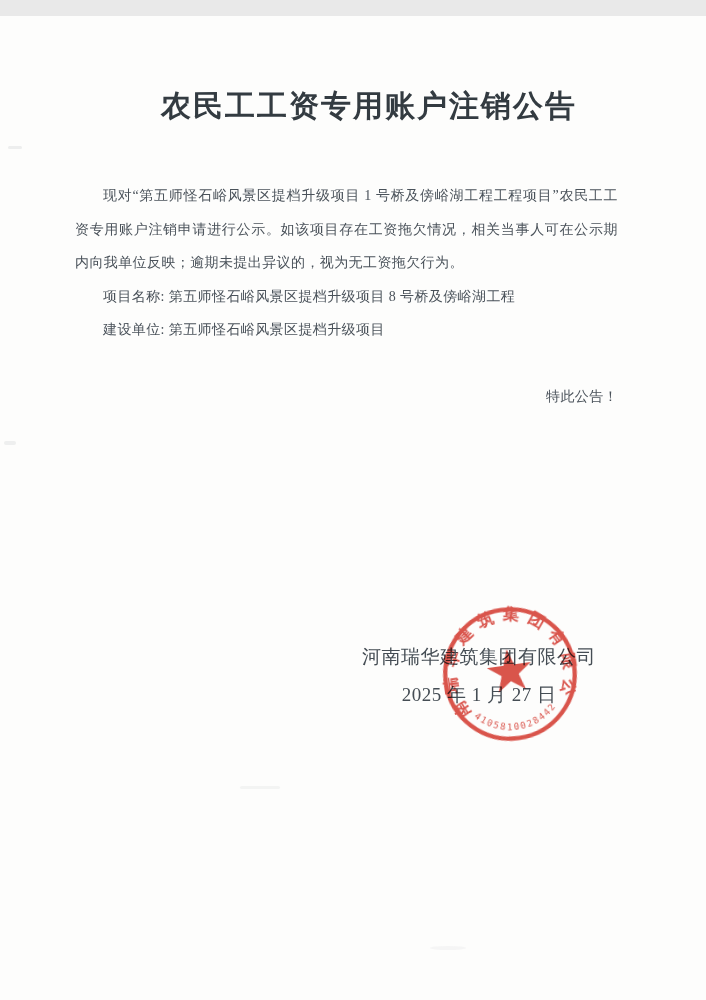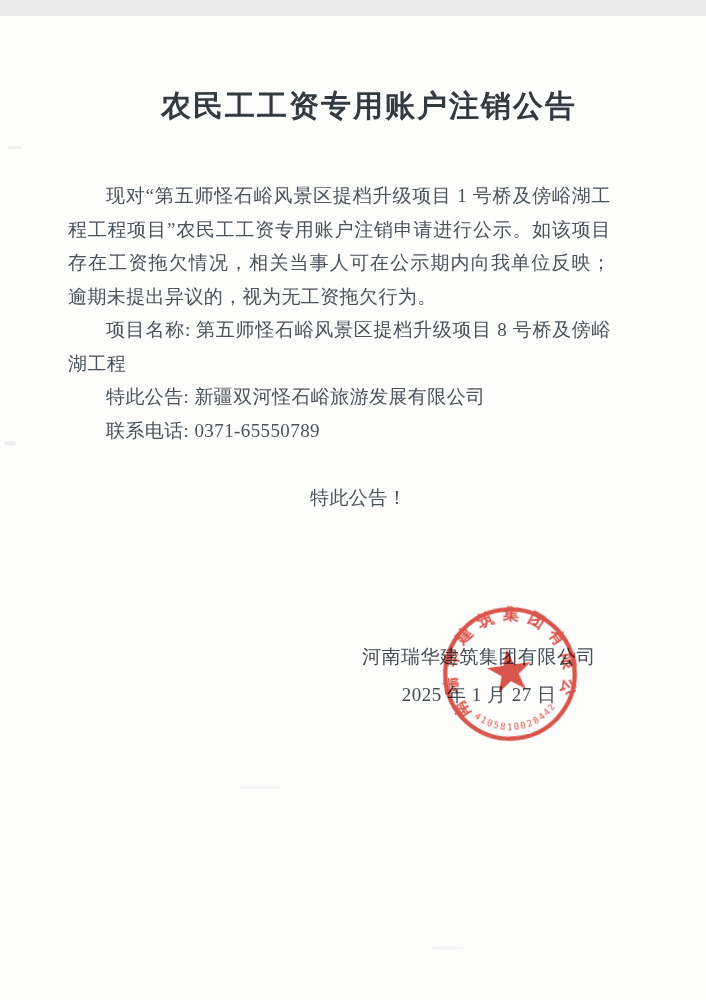--- a/index.html
+++ b/index.html
@@ -15,27 +15,27 @@
     position:absolute;top:70px;left:0;right:0;
     margin:0;
     text-align:center;
     transform:translateX(16px);
     font-family:"Liberation Sans","DejaVu Sans",sans-serif;
     font-size:30px;font-weight:bold;
     letter-spacing:2px;
     color:#333b41;
   }
   .body{
-    position:absolute;left:68px;top:163px;width:543px;
-    font-size:19px;line-height:33.5px;letter-spacing:0.4px;
+    position:absolute;left:75px;top:163px;width:543px;
+    font-size:14px;line-height:33.5px;letter-spacing:0.4px;
     color:#4a525a;
     word-break:break-all;
   }
   .body p{margin:0;text-indent:2em;text-align:justify;}
-  .body p.closing{margin-top:33.5px;text-align:center;}
+  .body p.closing{margin-top:33.5px;text-align:right;}
   .signature{
     position:absolute;left:360px;top:622px;width:238px;
     text-align:center;
     font-size:19px;line-height:38px;letter-spacing:0.5px;
     color:#454d54;
   }
   .seal{
     position:absolute;left:441px;top:588px;width:138px;height:140px;
     transform:rotate(-8deg);
     mix-blend-mode:multiply;
@@ -59,22 +59,21 @@
 </head>
 <body>
 
 <div class="page">
 
   <h1 class="title">农民工工资专用账户注销公告</h1>
 
   <div class="body">
     <p>现对“第五师怪石峪风景区提档升级项目 1 号桥及傍峪湖工程工程项目”农民工工资专用账户注销申请进行公示。如该项目存在工资拖欠情况，相关当事人可在公示期内向我单位反映；逾期未提出异议的，视为无工资拖欠行为。</p>
     <p>项目名称: 第五师怪石峪风景区提档升级项目 8 号桥及傍峪湖工程</p>
-    <p>特此公告: 新疆双河怪石峪旅游发展有限公司</p>
-    <p>联系电话: 0371-65550789</p>
+    <p>建设单位: 第五师怪石峪风景区提档升级项目</p>
     <p class="closing">特此公告！</p>
   </div>
 
   <div class="signature">
     <div>河南瑞华建筑集团有限公司</div>
     <div>2025 年 1 月 27 日</div>
   </div>
 
   <div class="seal">
     <svg viewBox="0 0 160 160" width="138" height="140">

